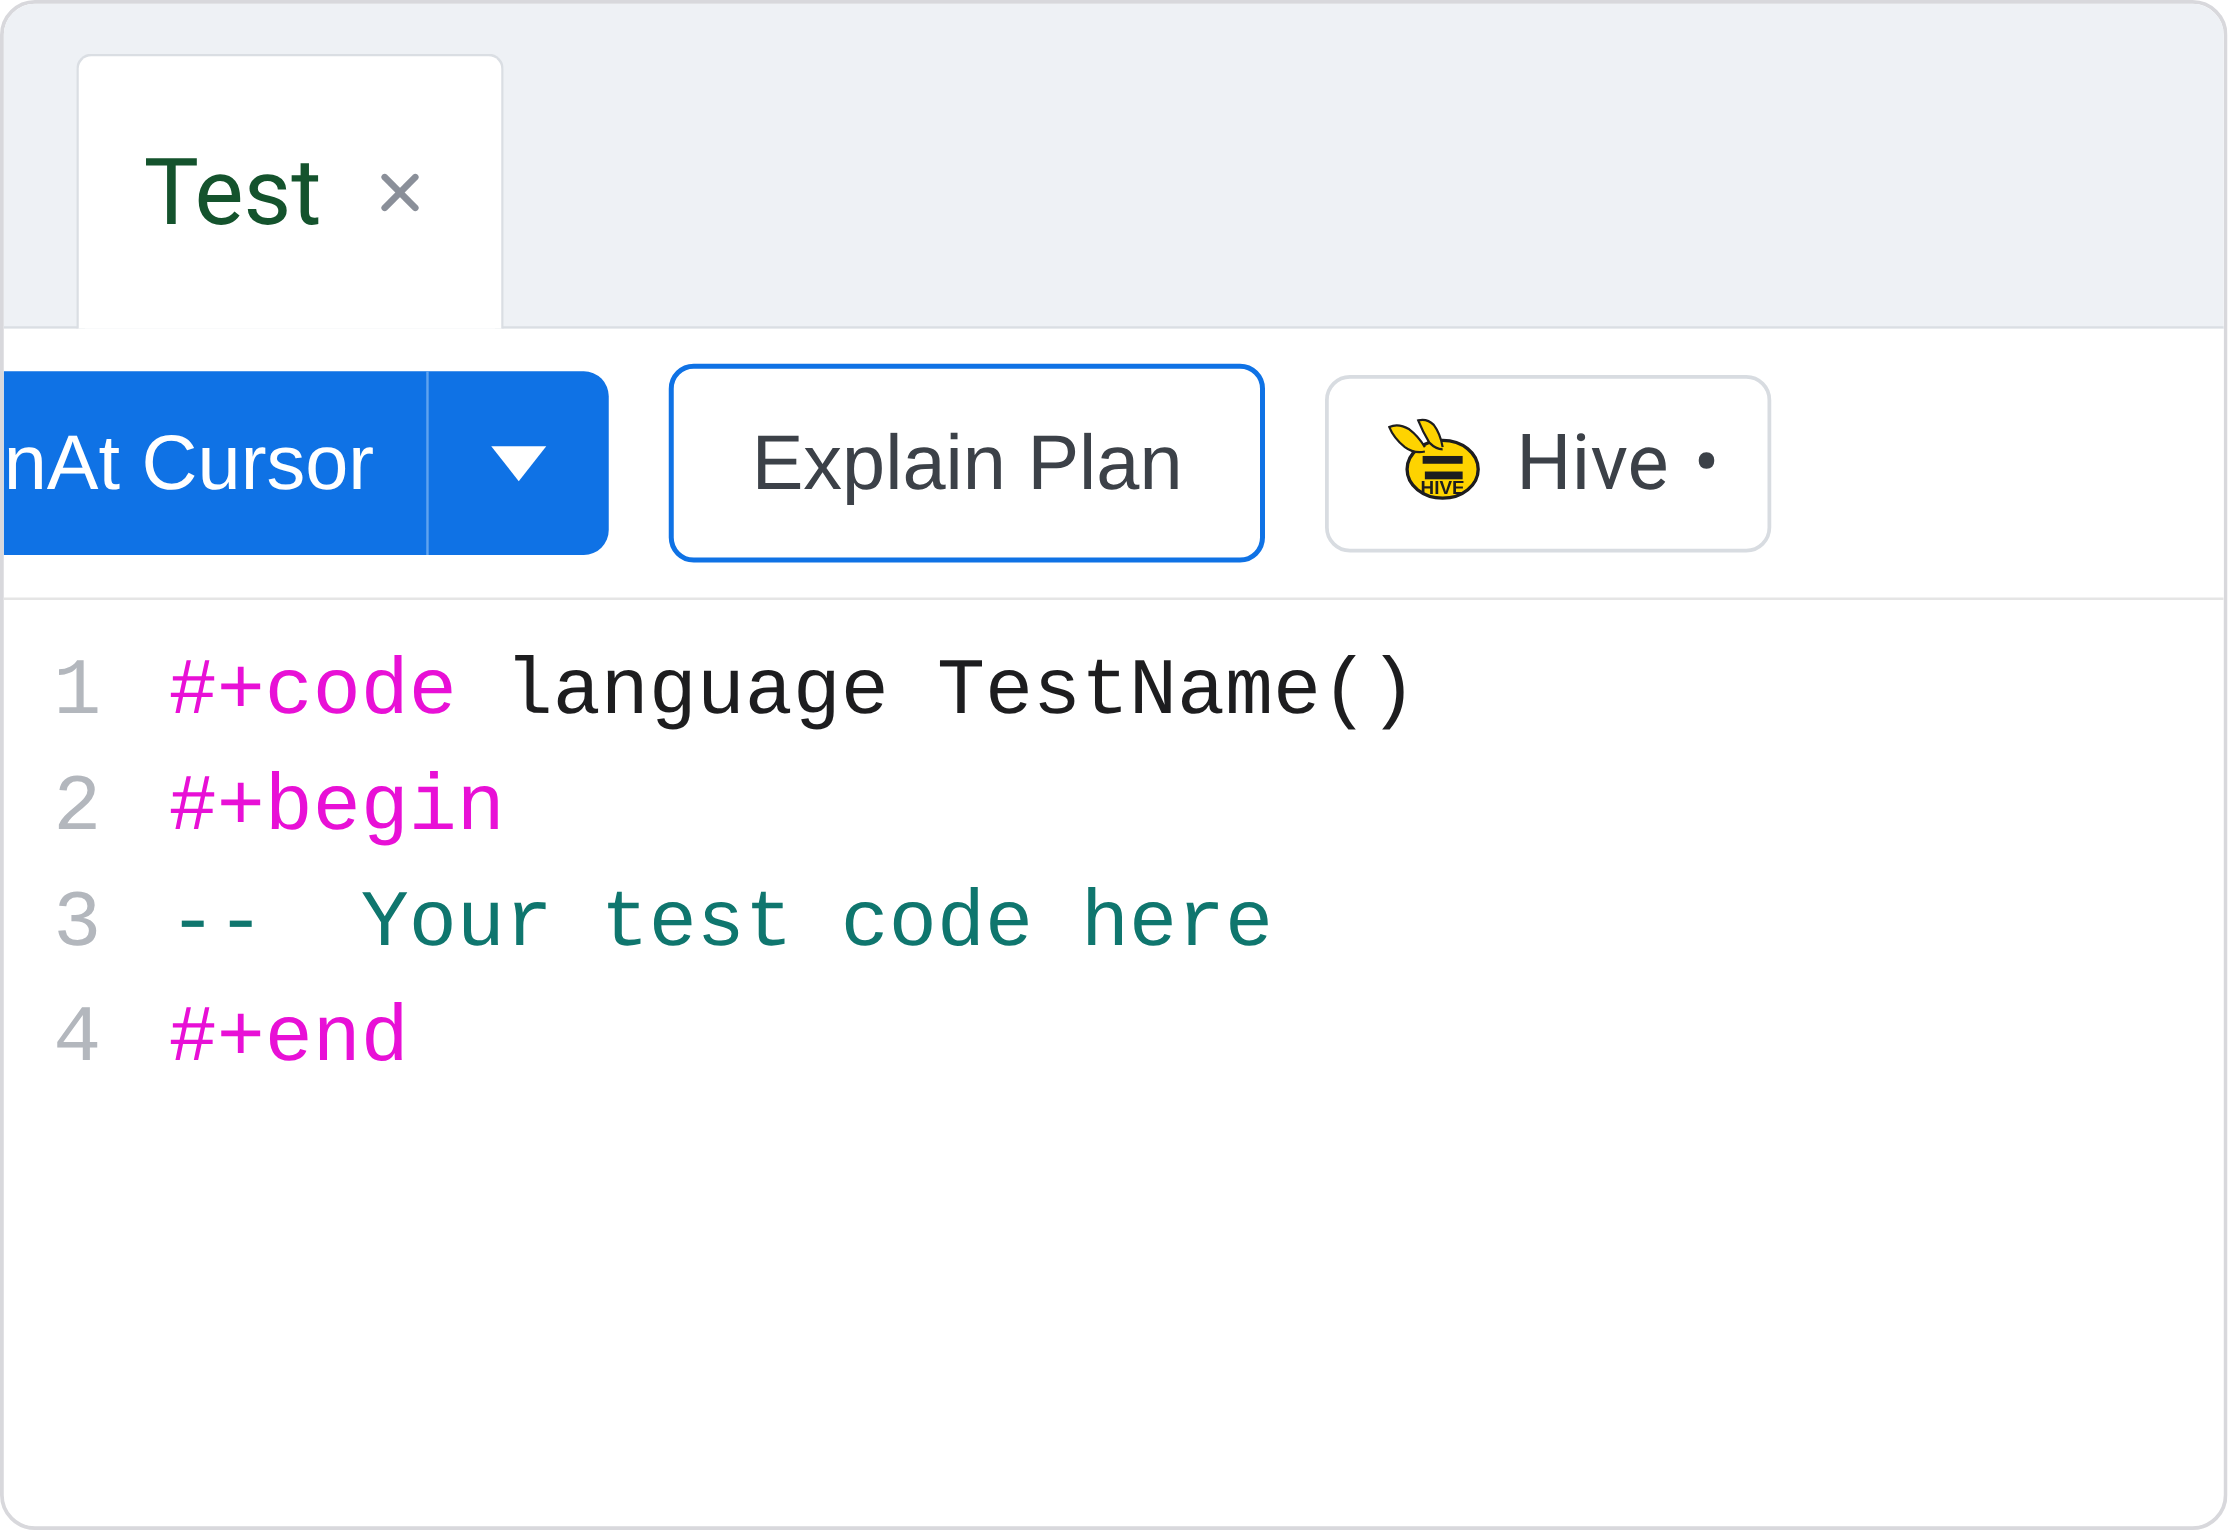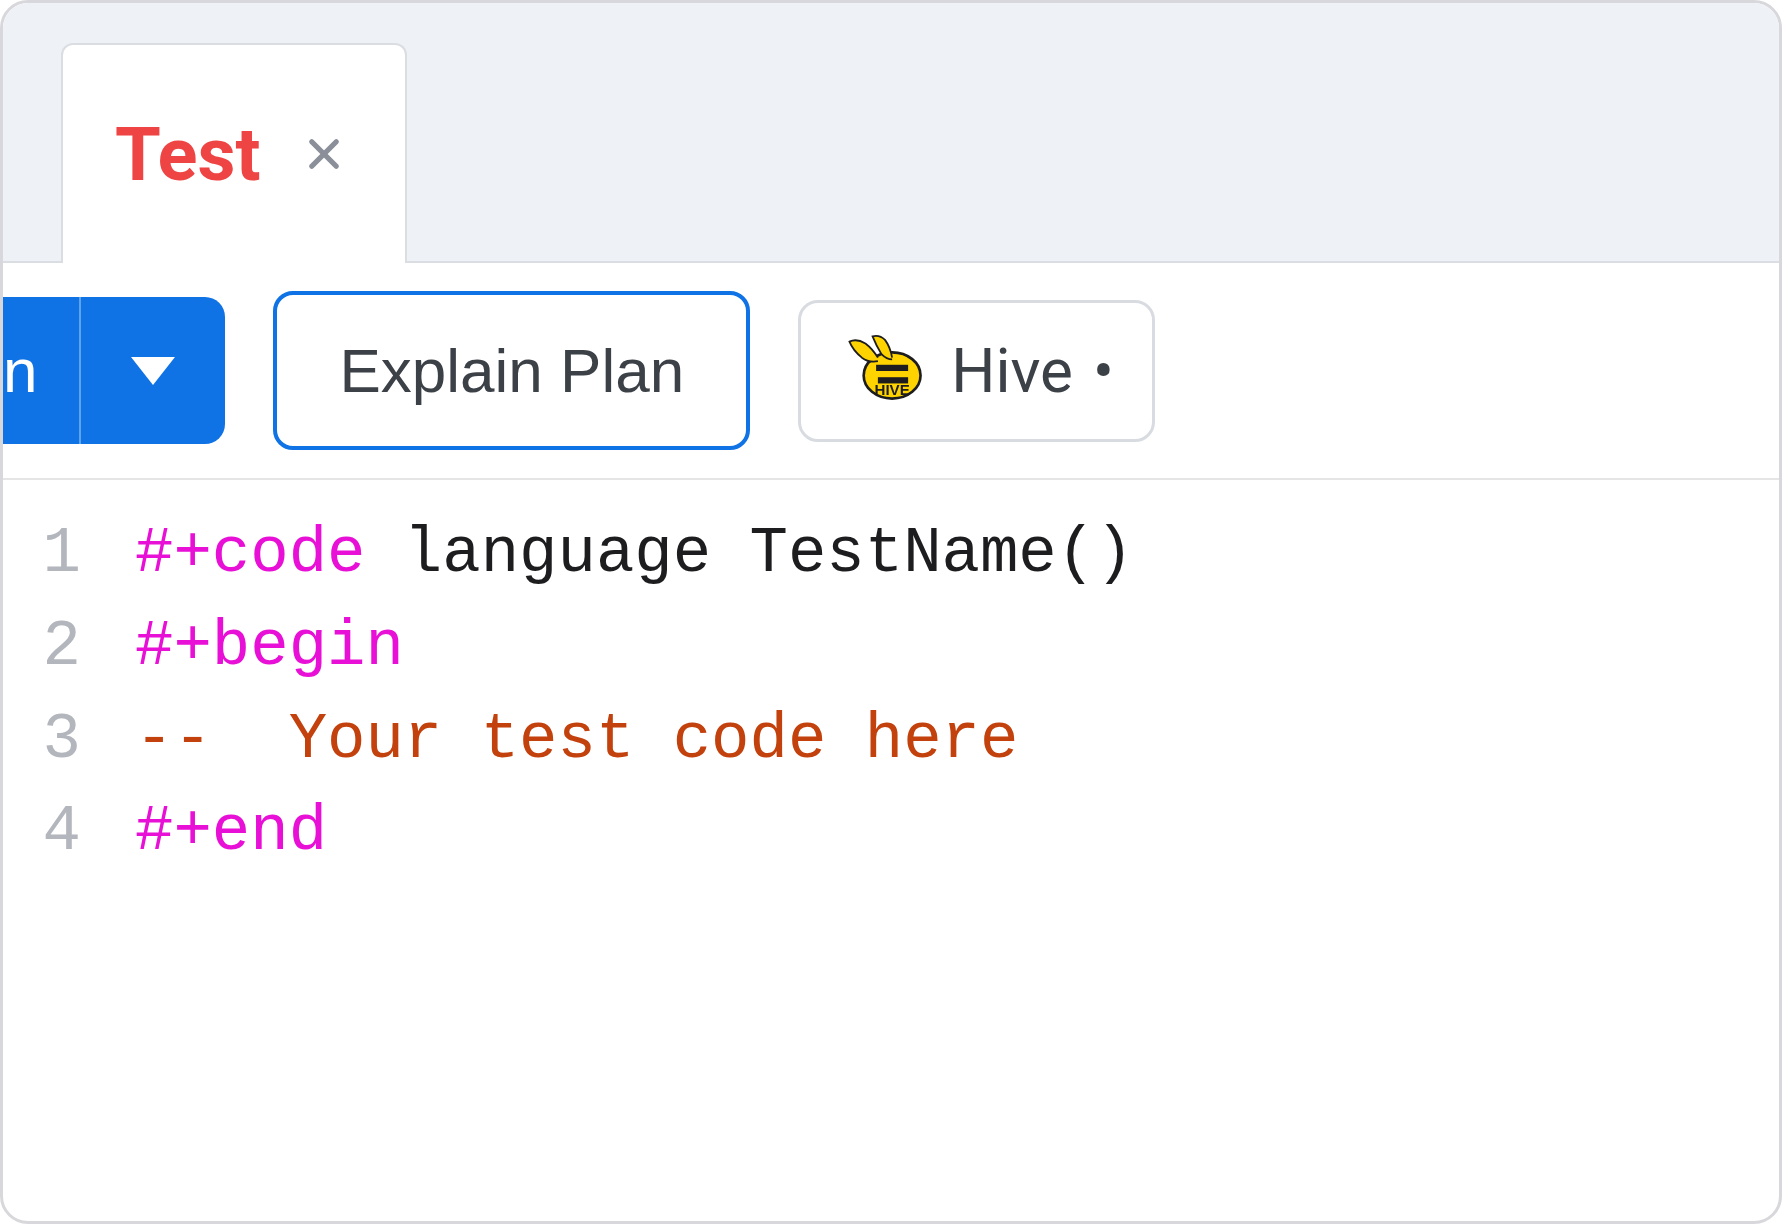--- a/index.html
+++ b/index.html
@@ -43,22 +43,22 @@
       display: flex;
       align-items: center;
       gap: 38px;
       position: relative;
       top: 2px;
       height: calc(100% - 38px);
       margin-top: 38px;
     }
     .tab-label {
       font-size: 74px;
-      font-weight: 700;
-      color: #ef4444;
+      font-weight: 400;
+      color: #14532d;
     }
     .tab-close {
       font-size: 60px;
       color: #8a8f99;
       cursor: pointer;
       line-height: 1;
       display: flex;
       align-items: center;
       justify-content: center;
       width: 50px;
@@ -178,21 +178,21 @@
       user-select: none;
     }
     .line-content {
       white-space: pre;
       color: #1d1d1f;
     }
     .tok-directive {
       color: #e810d6;
     }
     .tok-comment {
-      color: #c2410c;
+      color: #0f766e;
       margin-top: 44px;
     }
   </style>
 </head>
 <body>
 
 <div class="window">
 
   <div class="tab-bar">
     <div class="tab">
@@ -203,20 +203,21 @@
           <line x1="19" y1="5" x2="5" y2="19"></line>
         </svg>
       </span>
     </div>
   </div>
 
   <div class="toolbar">
     <div class="btn-group">
       <button class="btn-primary main">
         <span>n </span>
+          <span>At Cursor</span>
       </button>
       <button class="btn-primary dropdown">
         <span class="caret-down"></span>
       </button>
     </div>
     <button class="btn-outline">Explain Plan</button>
     <div class="connection-chip">
       <span class="hive-icon">
         <svg viewBox="0 0 100 90">
 

